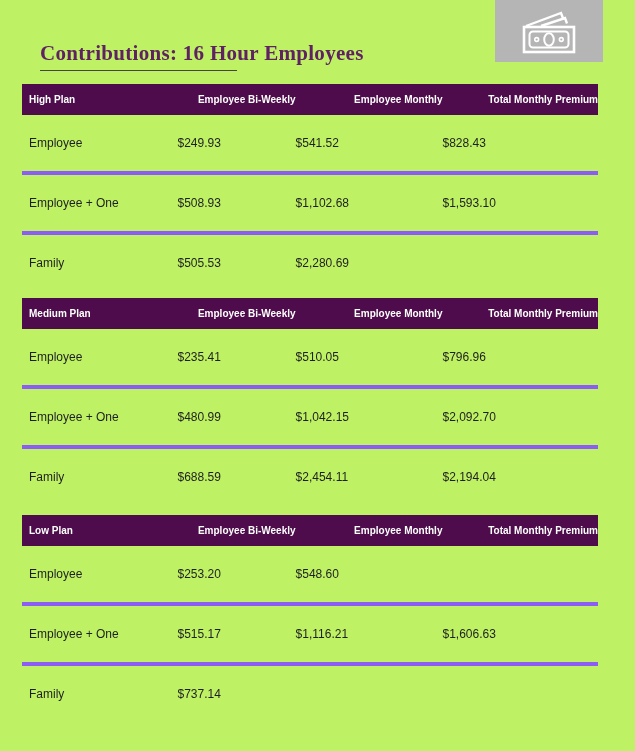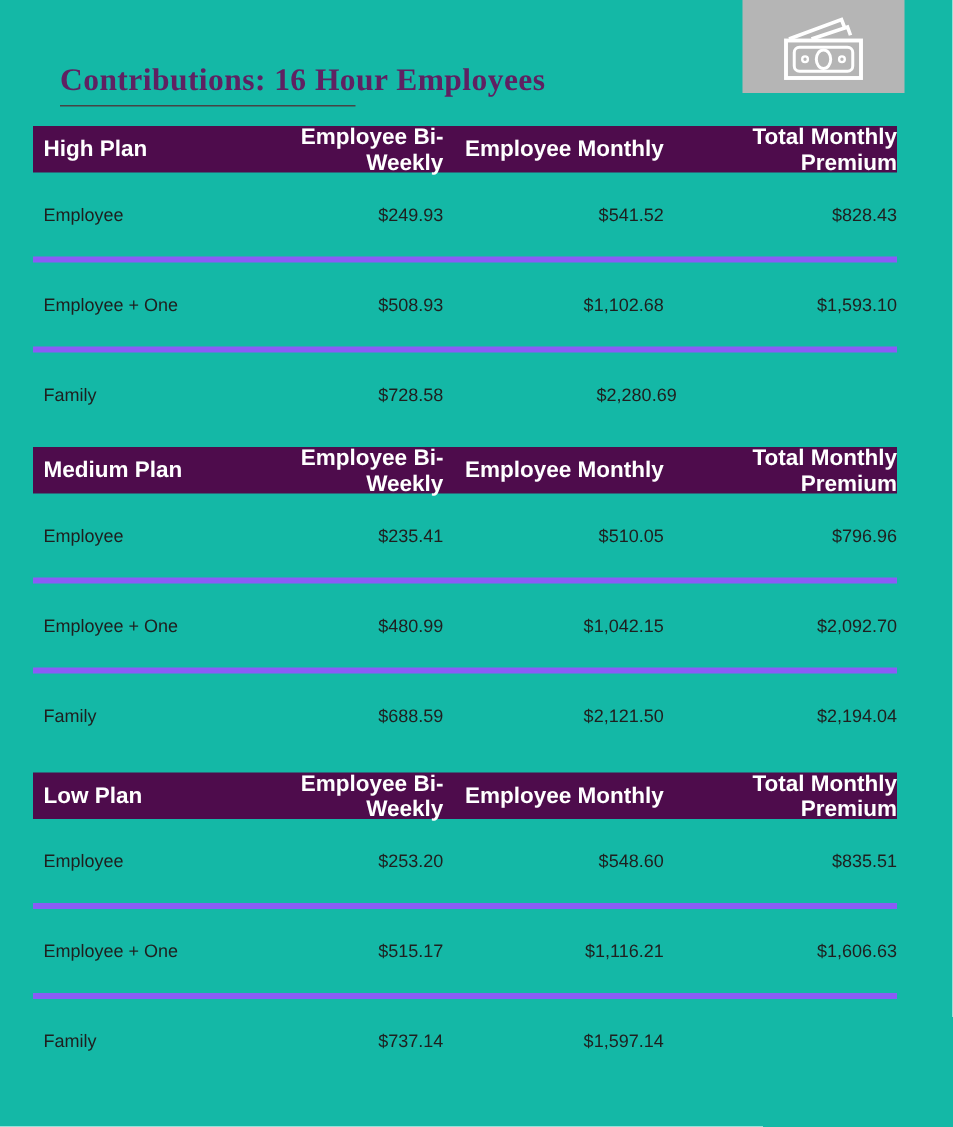--- a/index.html
+++ b/index.html
@@ -1,20 +1,20 @@
 <!DOCTYPE html>
 <html><head>
 <meta charset="utf-8">
 <style>
   html, body { margin: 0; padding: 0; background: #ffffff; }
   .page {
     position: relative;
     width: 635px;
     height: 751px;
-    background: #14b8a6;
+    background: #bef264;
     font-family: "Liberation Sans", sans-serif;
     overflow: hidden;
   }
 
   
   .icon-box {
     position: absolute;
     left: 495px;
     top: 0;
     width: 108px;
@@ -49,21 +49,21 @@
     left: 22px;
     width: 576px;
   }
   .band {
     background: #4e0c4c;
     height: 31px;
     display: flex;
     align-items: center;
     color: #ffffff;
     font-weight: bold;
-    font-size: 15px;
+    font-size: 10px;
   }
   .plan-name {
     padding-left: 7px;
     box-sizing: border-box;
     text-align: left;
   }
   .col-head { text-align: right; }
   .col-w1 { width: 27%; }
   .col-w2 { width: 20.5%; }
   .col-w3 { width: 25.5%; }
@@ -75,21 +75,21 @@
     height: 56px;
     font-size: 12px;
     color: #1f1f1f;
   }
   .row + .row { border-top: 4px solid #8b5cf6; }
   .cell-tier {
     padding-left: 7px;
     box-sizing: border-box;
     text-align: left;
   }
-  .cell-val { text-align: right; }
+  .cell-val { text-align: left; }
 </style>
 </head>
 <body>
 
 <div class="page">
 
   <div class="icon-box">
     <svg width="72" height="46" viewBox="0 0 72 46">
       <path d="M13 18 L48 5 L50.5 11.5" fill="none" stroke="#ffffff" stroke-width="2.4"></path>
       <path d="M28 18 L52 10 L54 15.5" fill="none" stroke="#ffffff" stroke-width="2.4"></path>
@@ -121,21 +121,21 @@
           <span class="cell-val col-w4">$828.43</span>
         </div>
         <div class="row">
           <span class="cell-tier col-w1">Employee + One</span>
           <span class="cell-val col-w2">$508.93</span>
           <span class="cell-val col-w3">$1,102.68</span>
           <span class="cell-val col-w4">$1,593.10</span>
         </div>
         <div class="row">
           <span class="cell-tier col-w1">Family</span>
-          <span class="cell-val col-w2">$728.58</span>
+          <span class="cell-val col-w2">$505.53</span>
           <span class="cell-val col-w4">$2,280.69</span>
         </div>
       </section>
       <section class="plan-table" style="top: 298px;">
         <div class="band">
           <span class="plan-name col-w1">Medium Plan</span>
           <span class="col-head col-w2">Employee Bi-Weekly</span>
           <span class="col-head col-w3">Employee Monthly</span>
           <span class="col-head col-w4">Total Monthly Premium</span>
         </div>
@@ -147,44 +147,42 @@
         </div>
         <div class="row">
           <span class="cell-tier col-w1">Employee + One</span>
           <span class="cell-val col-w2">$480.99</span>
           <span class="cell-val col-w3">$1,042.15</span>
           <span class="cell-val col-w4">$2,092.70</span>
         </div>
         <div class="row">
           <span class="cell-tier col-w1">Family</span>
           <span class="cell-val col-w2">$688.59</span>
-          <span class="cell-val col-w3">$2,121.50</span>
+          <span class="cell-val col-w3">$2,454.11</span>
           <span class="cell-val col-w4">$2,194.04</span>
         </div>
       </section>
       <section class="plan-table" style="top: 515px;">
         <div class="band">
           <span class="plan-name col-w1">Low Plan</span>
           <span class="col-head col-w2">Employee Bi-Weekly</span>
           <span class="col-head col-w3">Employee Monthly</span>
           <span class="col-head col-w4">Total Monthly Premium</span>
         </div>
         <div class="row">
           <span class="cell-tier col-w1">Employee</span>
           <span class="cell-val col-w2">$253.20</span>
           <span class="cell-val col-w3">$548.60</span>
-          <span class="cell-val col-w4">$835.51</span>
         </div>
         <div class="row">
           <span class="cell-tier col-w1">Employee + One</span>
           <span class="cell-val col-w2">$515.17</span>
           <span class="cell-val col-w3">$1,116.21</span>
           <span class="cell-val col-w4">$1,606.63</span>
         </div>
         <div class="row">
           <span class="cell-tier col-w1">Family</span>
           <span class="cell-val col-w2">$737.14</span>
-          <span class="cell-val col-w3">$1,597.14</span>
         </div>
       </section>
     </div>
 
 </div>
 
 </body></html>

